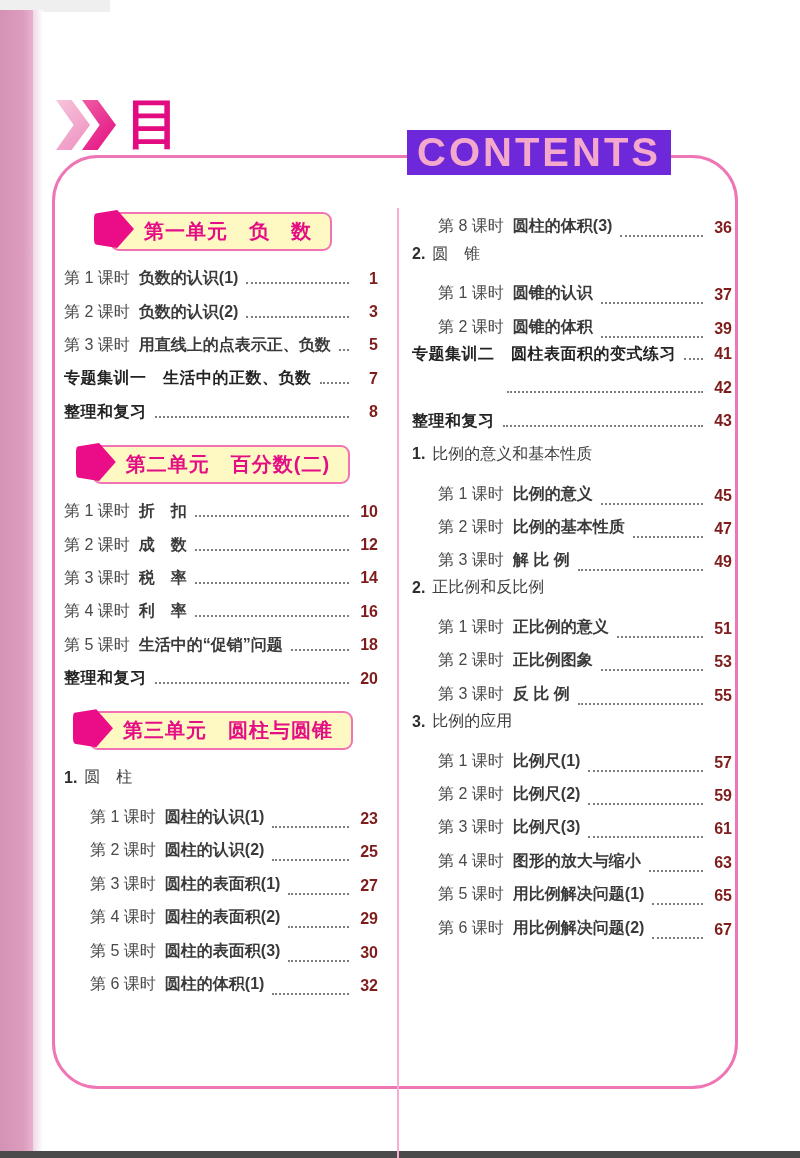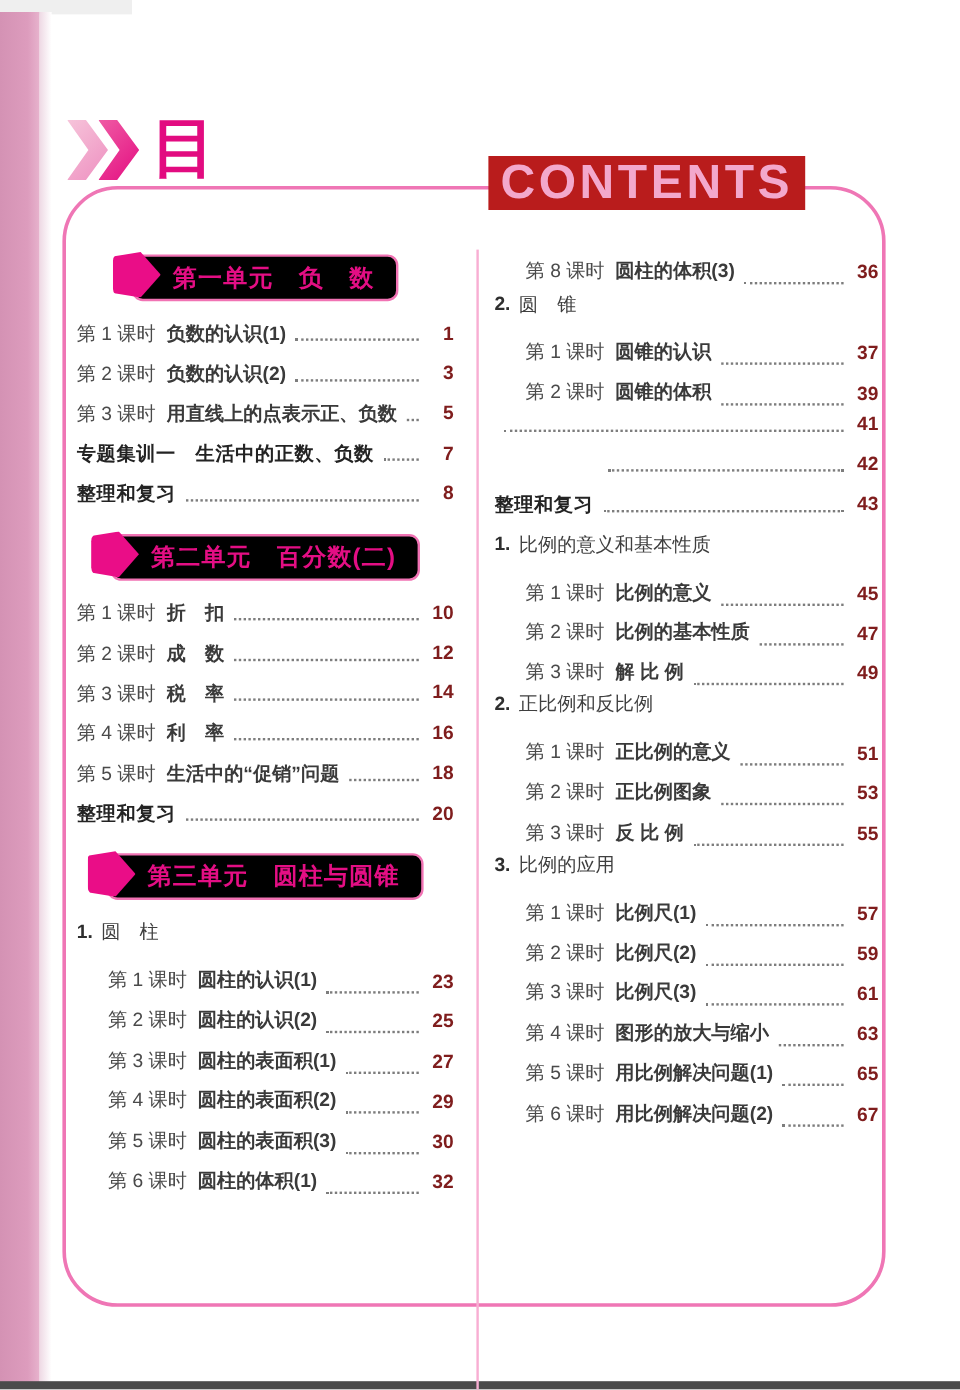--- a/index.html
+++ b/index.html
@@ -26,42 +26,42 @@
     clip-path:polygon(0 0,46% 0,100% 50%,46% 100%,0 100%,52% 50%); }
   .chevron.c1 { left:0;  background:linear-gradient(135deg,#f6c4da,#ee8fc0); }
   .chevron.c2 { left:26px; background:linear-gradient(135deg,#ef5ba4,#e40e81); }
   .page-title {
     position:absolute; left:70px; top:-4px;
     font-size:54px; font-weight:900; letter-spacing:10px; color:#e20b80;
     font-family:"Liberation Sans","DejaVu Sans",sans-serif;
   }
   .contents-word {
     position:absolute; top:-28px; right:64px; z-index:3;
-    background:#b91c1c; padding:0 10px;
+    background:#6d28d9; padding:0 10px;
     font-size:40px; font-weight:800; letter-spacing:3px; color:#f3a8cc;
   }
 
   
   .toc-box {
     position:absolute; left:52px; top:155px; width:686px; height:934px;
     border:3.5px solid #ef76b5; border-radius:46px; background:#ffffff;
   }
   .col { position:absolute; top:0; }
   .col-left  { left:9px;  width:314px; top:54px; }
   .col-right { left:357px; width:320px; top:46px; }
   .col-divider { position:absolute; left:342px; top:50px; width:2px; height:1005px; background:#f8aed3; }
 
   
   .banner { position:relative; width:max-content; margin:16px auto 11px; }
   .banner.first { margin-top:0; }
   .banner.mt-lg { margin-top:24px; }
   .banner-box {
     display:block; border:2.5px solid #f173b4; border-radius:9px;
     padding:4px 18px 4px 32px; font-size:20px; font-weight:900;
-    color:#e40e84; letter-spacing:1px; white-space:nowrap; background:#000000;
+    color:#e40e84; letter-spacing:1px; white-space:nowrap; background:#fef9c3;
   }
   .banner-icon {
     position:absolute; left:-16px; top:-2px; width:40px; height:38px;
     background:#ea0d87; border-radius:8px;
     clip-path:polygon(0 10%,58% 0,100% 50%,58% 100%,0 90%);
   }
 
   
   .row { display:flex; align-items:center; height:33.4px; font-size:16px; color:#3e3e3e; white-space:nowrap; }
   .row.indent { padding-left:26px;align-items:flex-end; }
@@ -228,20 +228,21 @@
         <span class="leader"></span>
         <span class="page">37</span>
       </div>
       <div class="row lesson indent">
         <span class="no">第 2 课时</span>
         <span class="title">圆锥的体积</span>
         <span class="leader"></span>
         <span class="page">39</span>
       </div>
       <div class="row special">
+        <span class="title">专题集训二　圆柱表面积的变式练习</span>
         <span class="leader"></span>
         <span class="page">41</span>
       </div>
       <div class="row cont">
         <span class="leader"></span>
         <span class="page">42</span>
       </div>
       <div class="row special">
         <span class="title">整理和复习</span>
         <span class="leader"></span>

